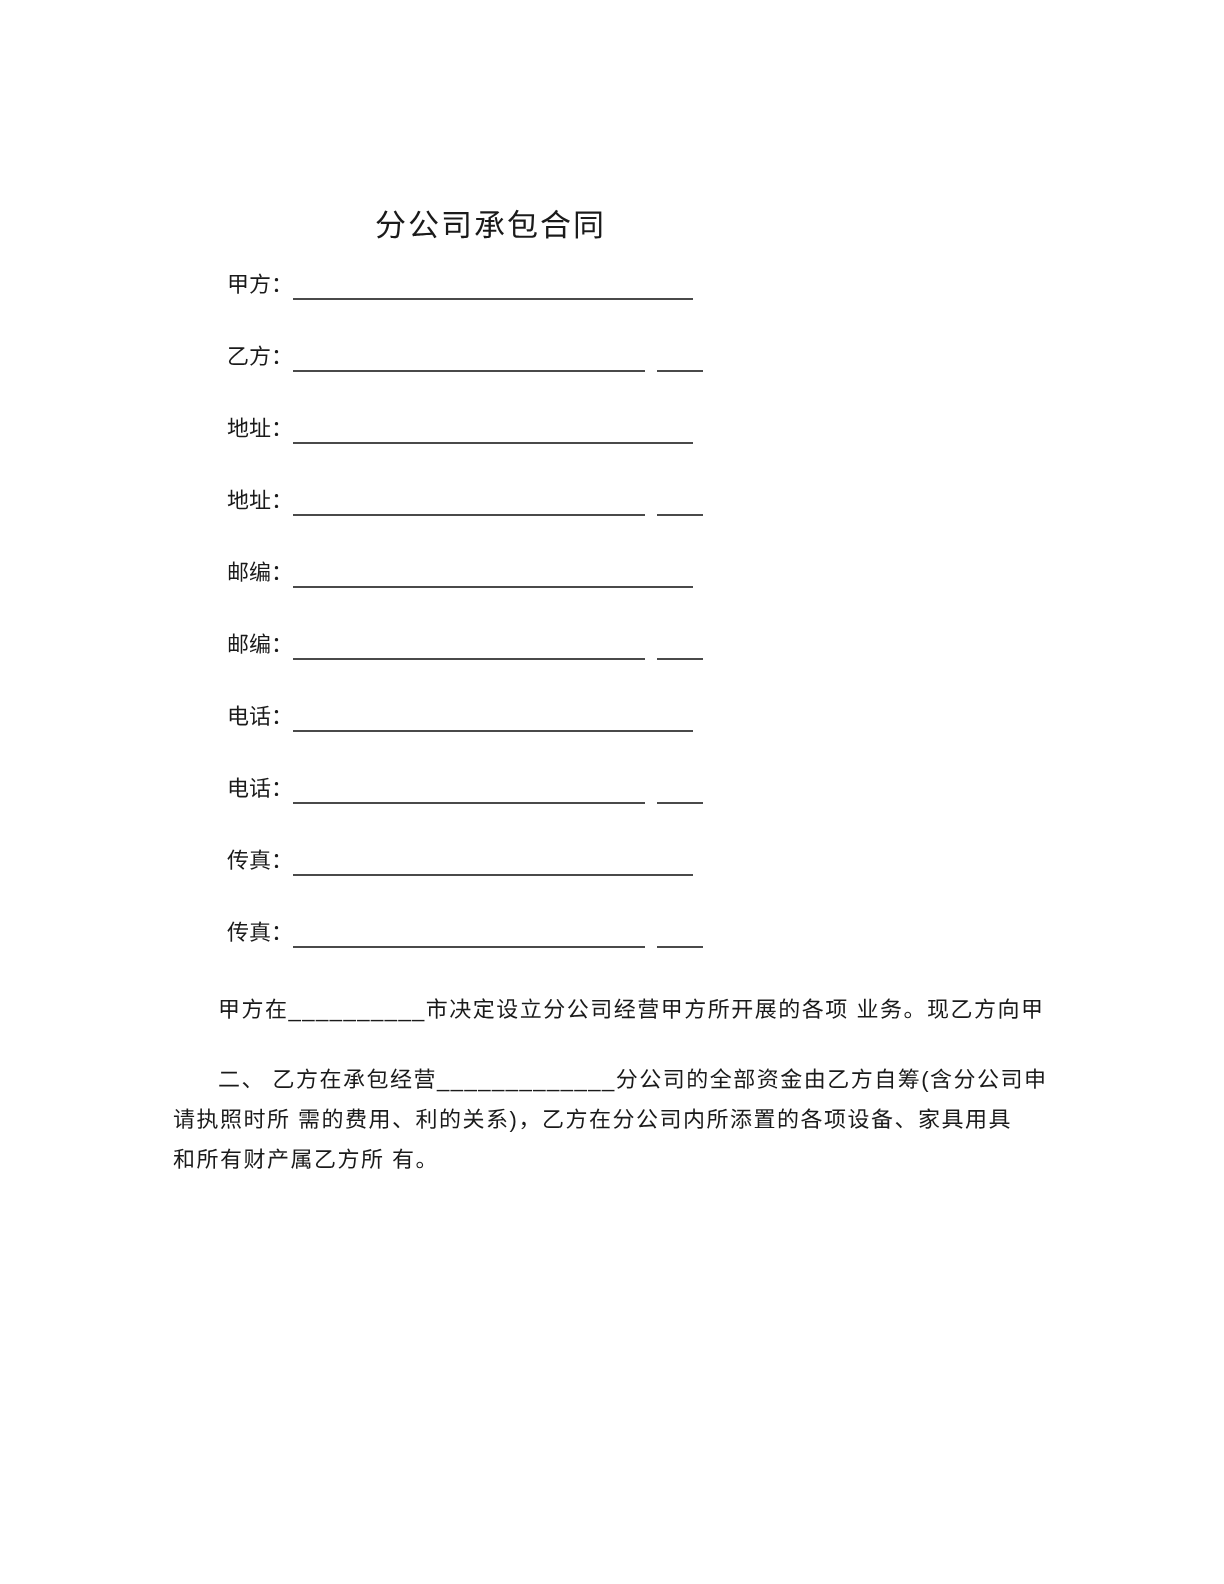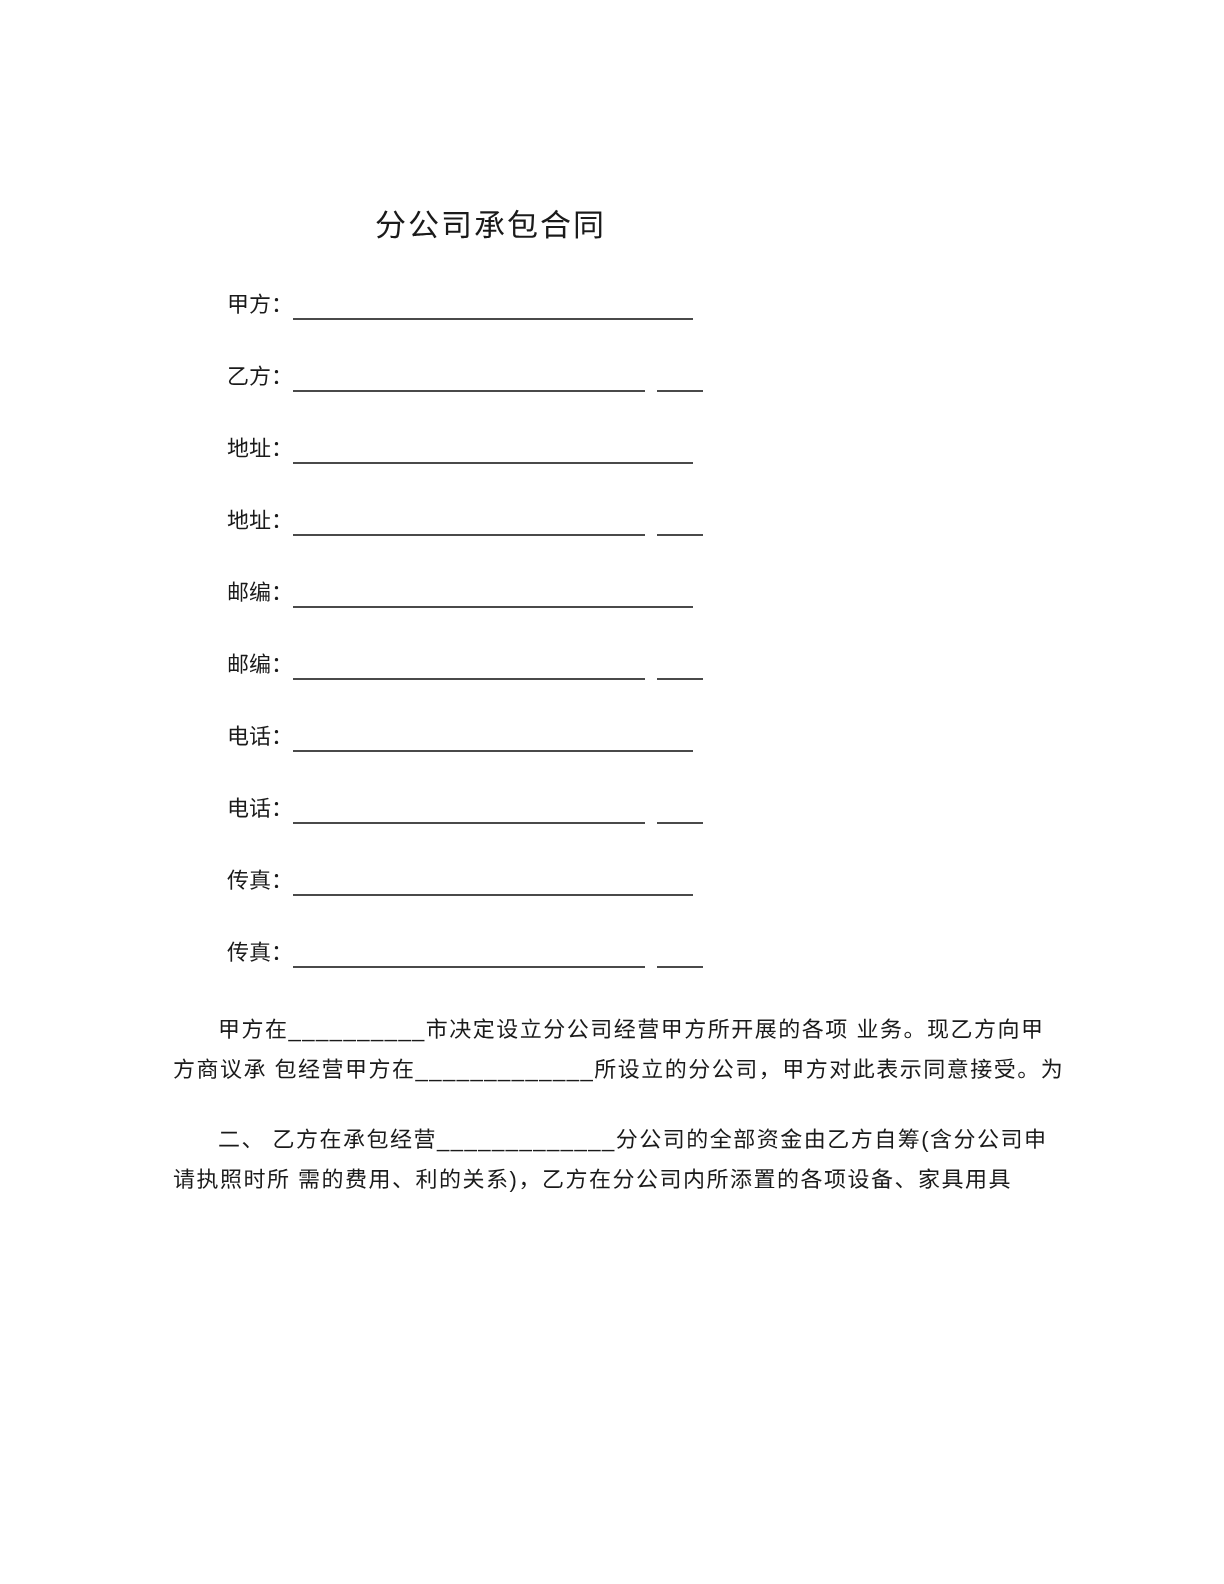--- a/index.html
+++ b/index.html
@@ -23,21 +23,21 @@
   }
   .doc-title {
     text-align: center;
     font-size: 31px;
     line-height: 38px;
     letter-spacing: 2px;
     font-weight: 400;
     white-space: pre;
   }
   .fields {
-    margin-top: 45px;
+    margin-top: 25px;
   }
   .field-row {
     display: flex;
     align-items: flex-end;
     height: 30px;
     margin-bottom: 42px;
     padding-left: 54px;
     font-size: 22px;
     line-height: 30px;
   }
@@ -139,24 +139,24 @@
         <span class="blank blank-long-with-short"></span>
         <span class="blank blank-short"></span>
     </div>
 
   </div>
 
   <div class="body-text">
 
     <p class="para para-intro">
       <span class="line indent">甲方在__________市决定设立分公司经营甲方所开展的各项 业务。现乙方向甲</span>
-      <span class="line">方商议承 包经营甲方在_____________所设立的分公司，甲方对此表示同意接受。为</span>
     </p>
 
 
     <p class="para para-clause2">
       <span class="line indent">二、 乙方在承包经营_____________分公司的全部资金由乙方自筹(含分公司申</span>
       <span class="line">请执照时所 需的费用、利的关系)，乙方在分公司内所添置的各项设备、家具用具</span>
+      <span class="line">和所有财产属乙方所 有。</span>
     </p>
 
   </div>
 
 </div>
 
 </body></html>

